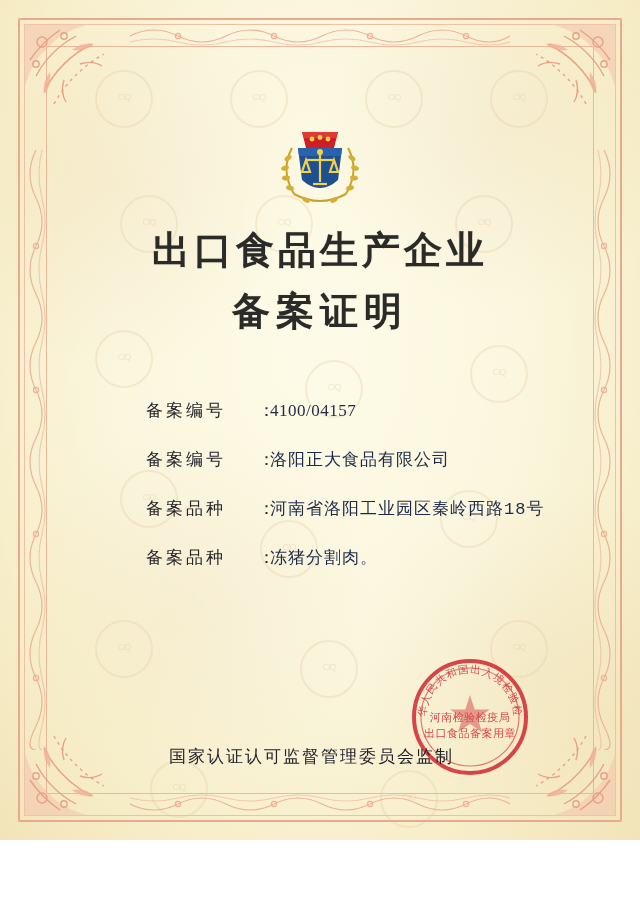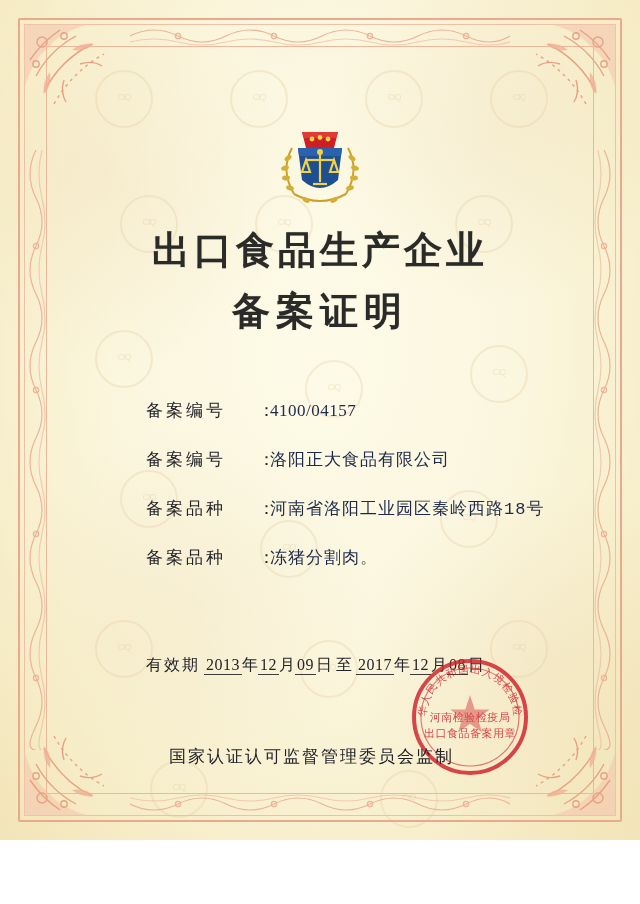--- a/index.html
+++ b/index.html
@@ -425,30 +425,20 @@
       </div>
 
       <div class="field-row">
         <span class="field-label">备案品种</span>
         <span class="field-colon">：</span>
         <span class="field-value">冻猪分割肉。</span>
       </div>
 
     </div>
 
-    <div class="validity">
-      <span class="lbl">有效期</span>
-      <span class="seg">
-        <span class="dt underlined">2013</span><span>年</span><span class="dt underlined">12</span><span>月</span><span class="dt underlined">09</span><span>日</span>
-      </span>
-      <span>至</span>
-      <span class="seg">
-        <span class="dt underlined">2017</span><span>年</span><span class="dt underlined">12</span><span>月</span><span class="dt underlined">08</span><span>日</span>
-      </span>
-    </div>
 
 
   </div>
 
   <div class="seal">
     <svg viewBox="0 0 124 124" width="124" height="124">
       <defs>
         <path id="sealArcTop" d="M 18,62 A 44,44 0 1 1 106,62"></path>
         <path id="sealArcBottom" d="M 22,62 A 40,40 0 0 0 102,62"></path>
       </defs>

